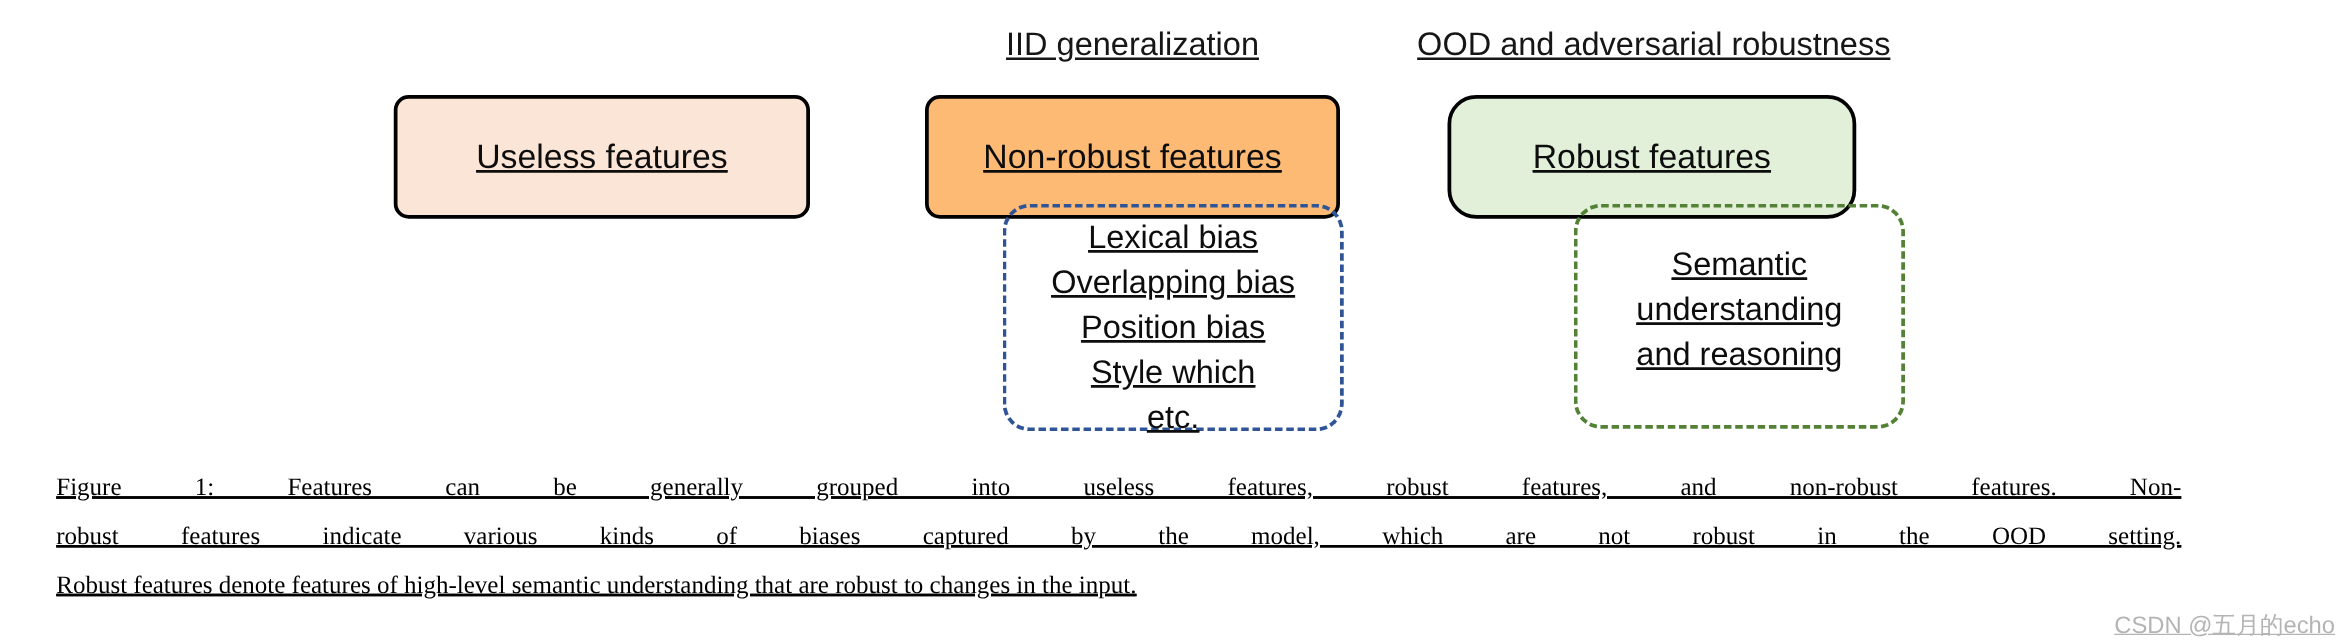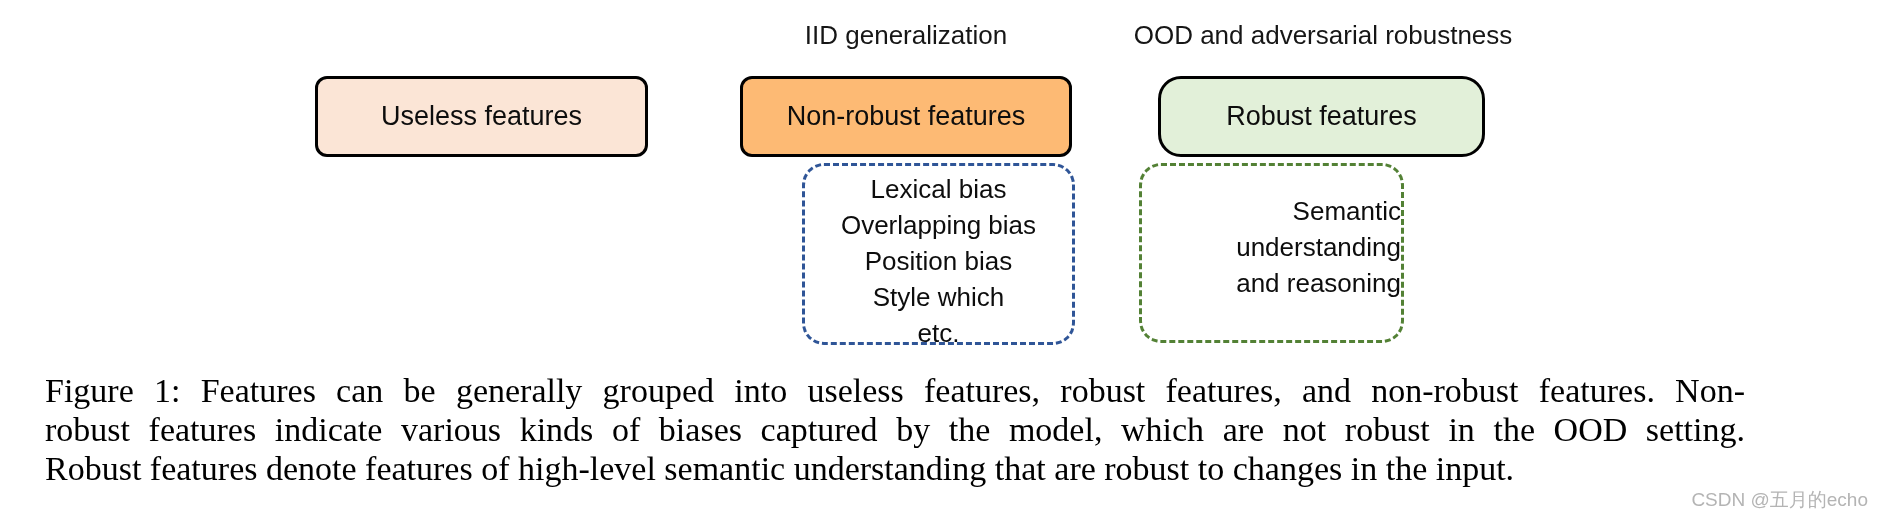--- a/index.html
+++ b/index.html
@@ -1,15 +1,15 @@
 <!DOCTYPE html>
 <html><head>
 <meta charset="utf-8">
 <style>
-  * { margin: 0; padding: 0; box-sizing: border-box; }
+  * { margin: 0; padding: 0; box-sizing: border-box; text-decoration: underline; }
   html, body { background: #ffffff; }
   .page {
     position: relative;
     width: 1880px;
     height: 514px;
     background: #ffffff;
     overflow: hidden;
     font-family: "Liberation Sans", sans-serif;
     color: #111111;
   }
@@ -22,21 +22,21 @@
     line-height: 30px;
     text-align: center;
     color: #161616;
     white-space: nowrap;
   }
   .hdr-iid { left: 740px; width: 332px; }
   .hdr-ood { left: 1123px; width: 400px; text-align: center; }
 
   
   .feature-box {
-    height: 81px;
+    height: 99px;
     border: 3px solid #000000;
     border-radius: 12px;
     display: flex;
     align-items: center;
     justify-content: center;
     font-size: 27px;
     color: #0d0d0d;
     white-space: nowrap;
   }
   .box-useless   { left: 315px;  top: 76px; width: 333px; background: #FBE5D6; }
@@ -51,32 +51,31 @@
     font-size: 26px;
     line-height: 36px;
     color: #0d0d0d;
   }
   .dash-bias {
     left: 802px; top: 163px; width: 273px; height: 182px;
     border-color: #2F5597;
     padding-top: 5px;
   }
   .dash-semantic {
-    left: 1139px; top: 163px; width: 265px; height: 180px;
+    left: 1259px; top: 163px; width: 265px; height: 180px;
     border-color: #538135;
     padding-top: 27px;
-    text-align: right;
   }
   .list-line { white-space: nowrap; }
 
   
   .caption {
     left: 45px; top: 371px; width: 1700px;
     font-family: "Liberation Serif", serif;
-    font-size: 34px;
+    font-size: 20px;
     line-height: 39px;
     color: #000000;
   }
   .caption-line { text-align: justify; text-align-last: justify; white-space: nowrap; }
   .caption-line.last { text-align-last: left; }
 
   
   .watermark {
     right: 12px; top: 487px;
     font-size: 19px;

